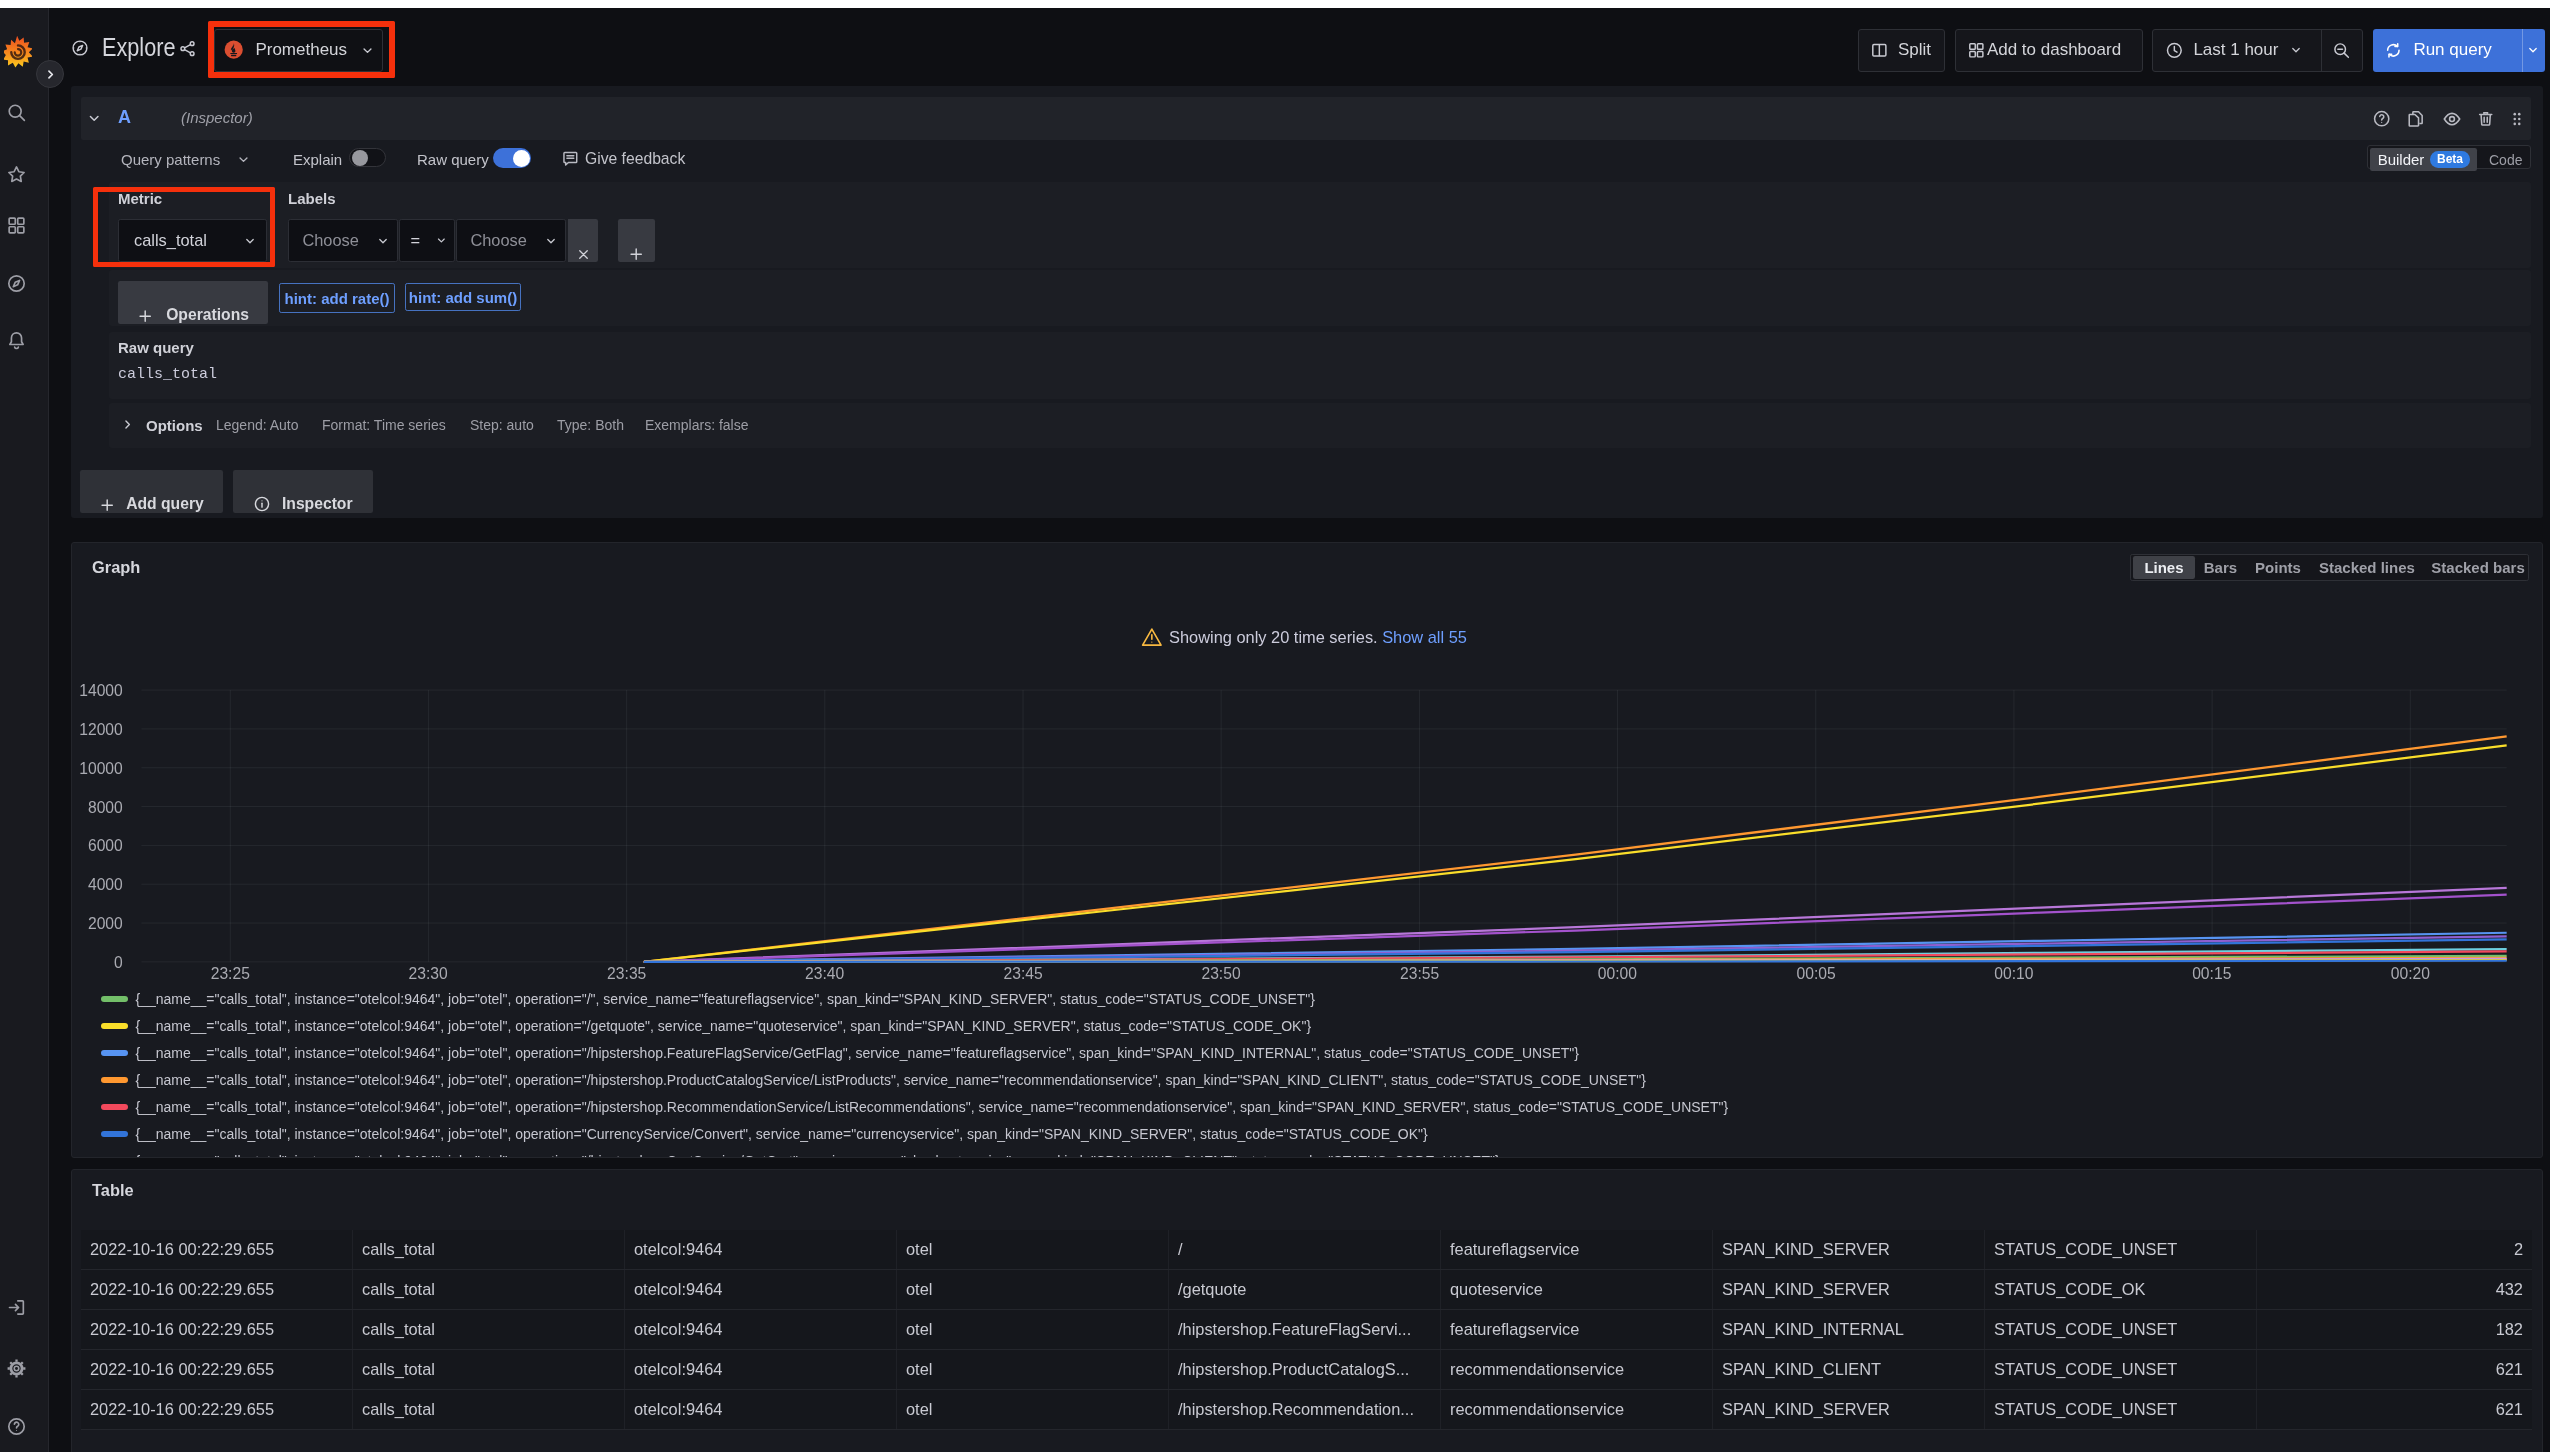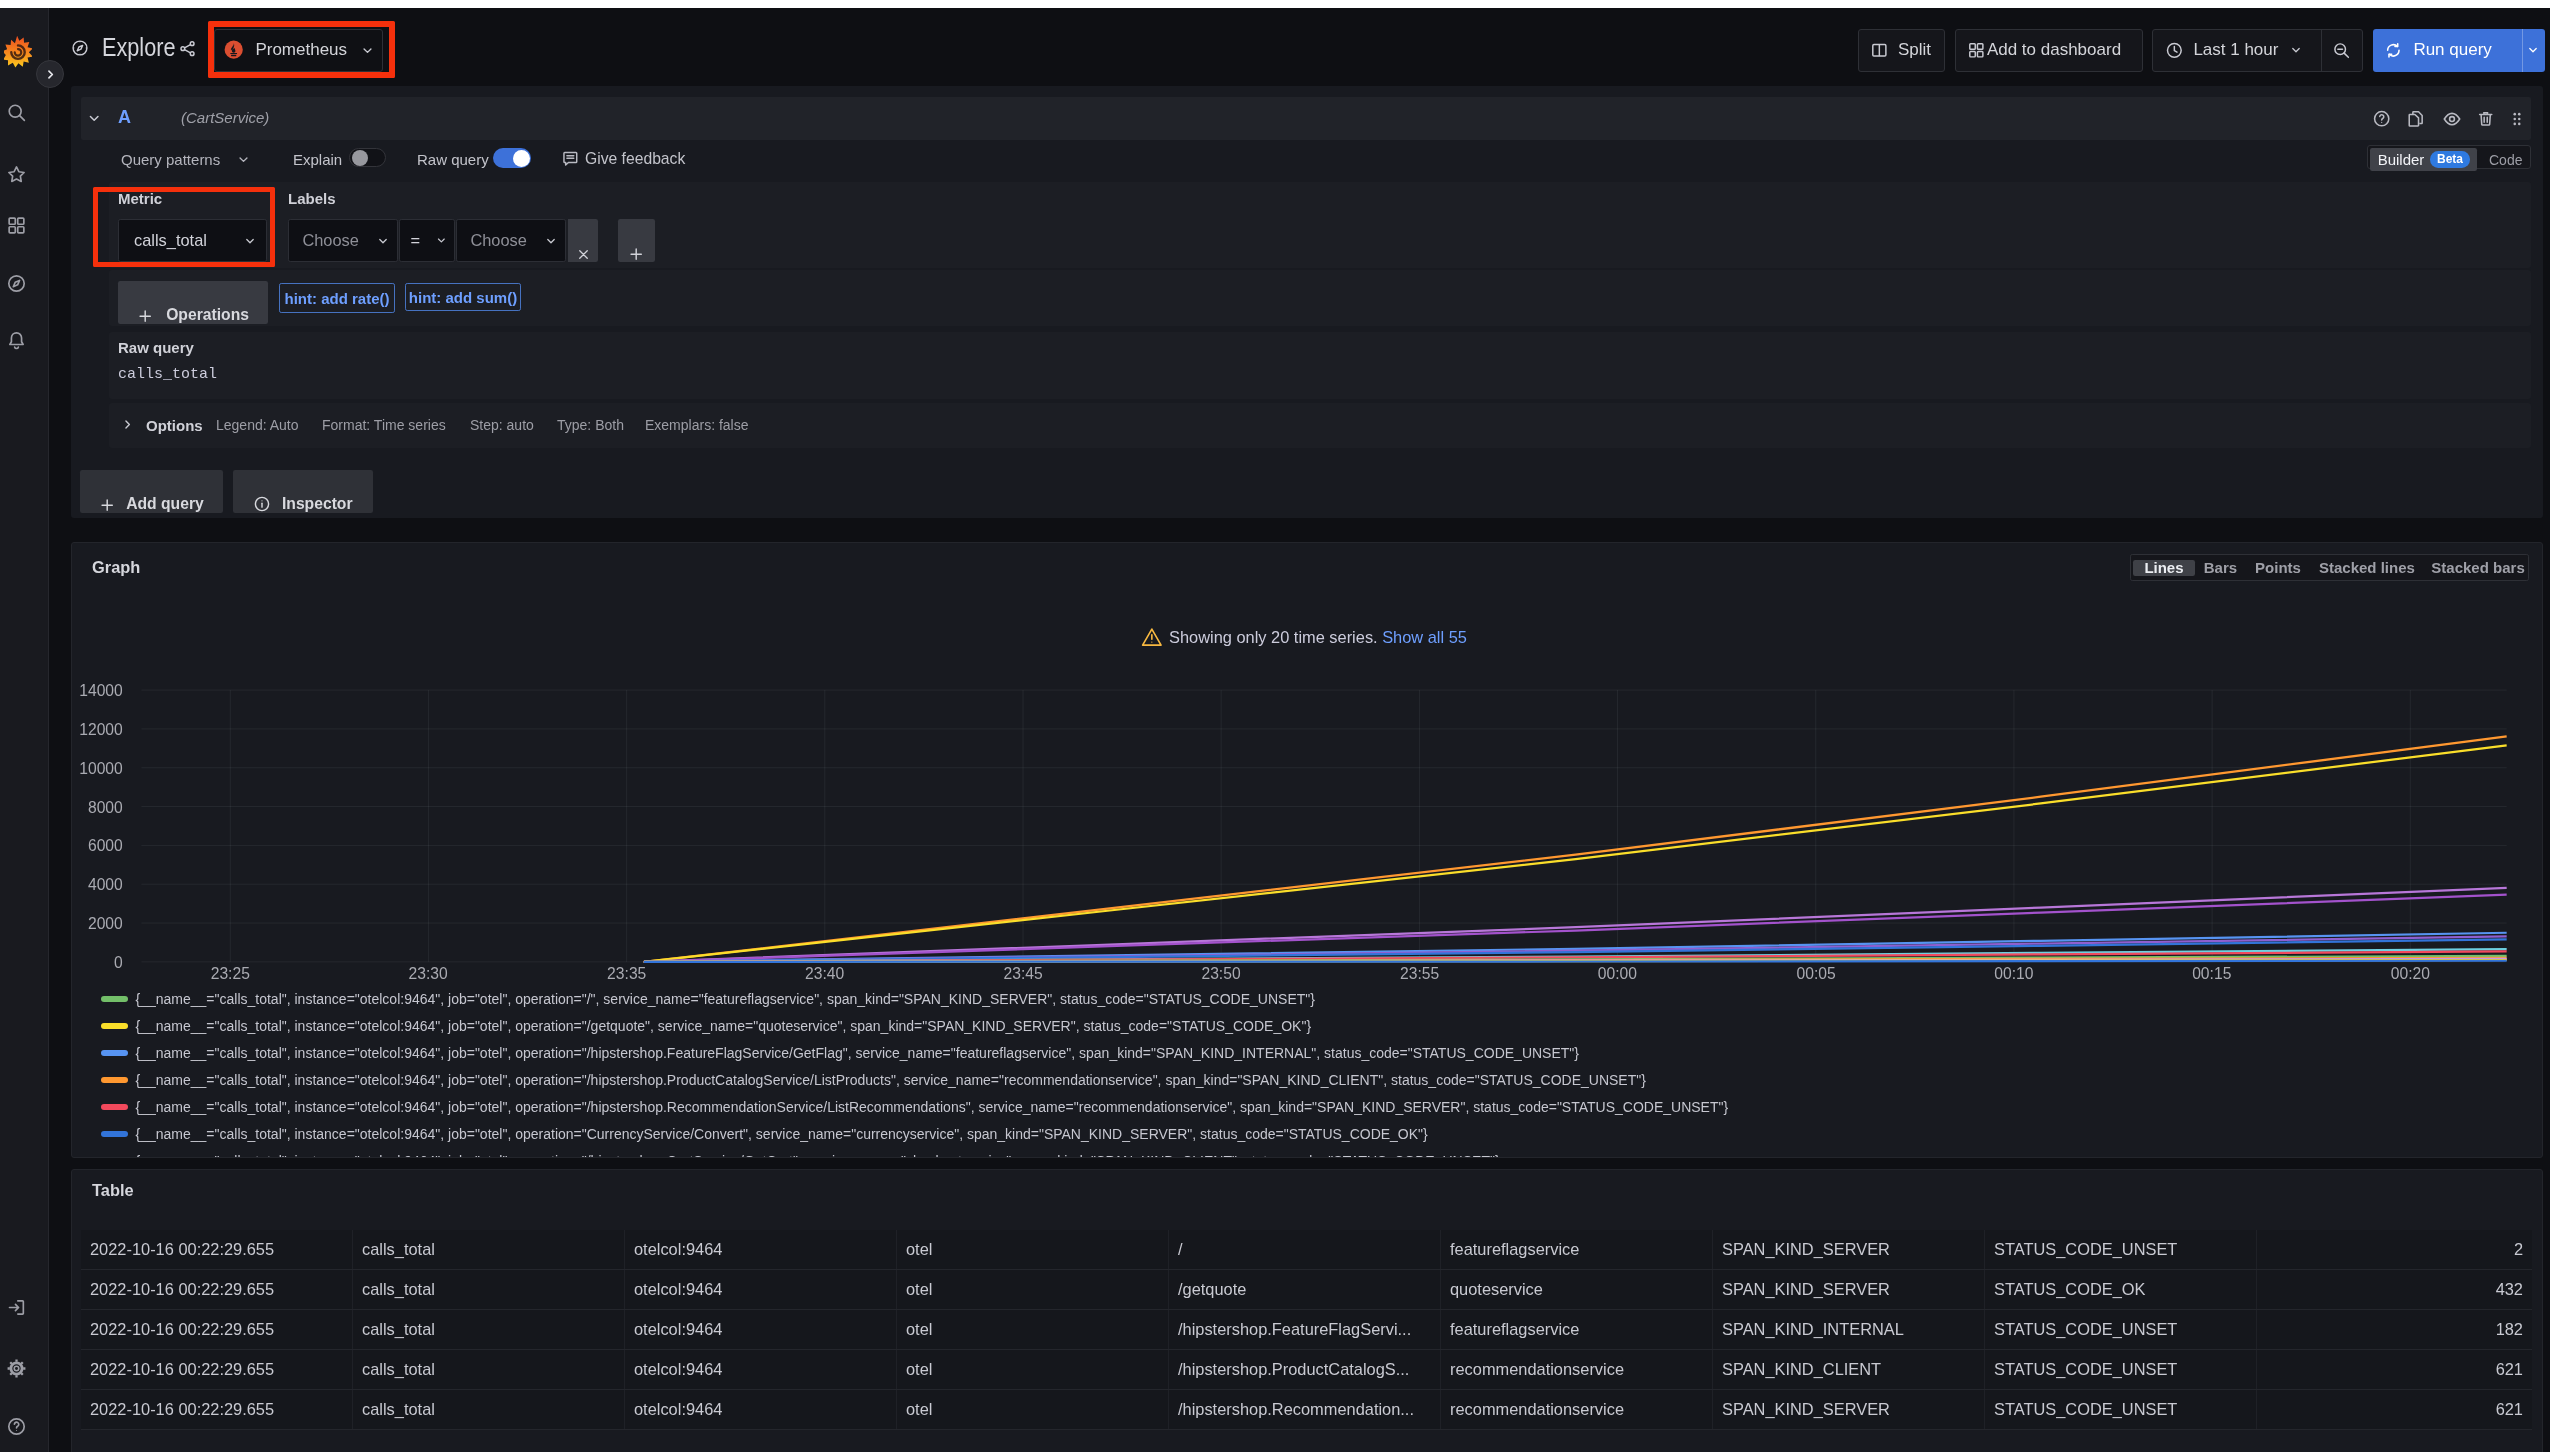--- a/index.html
+++ b/index.html
@@ -167,21 +167,21 @@
   </div>
 </div>
 
 <div class="abs" id="qpanel" style="left:71px;top:86px;width:2472px;height:432px;background:#181a20;border-radius:3px">
 
   <div class="abs" style="left:9.7px;top:10.5px;width:2450px;height:43px;background:#212329;border-radius:2.2px"></div>
   <svg class="abs" style="left:15px;top:24px" width="16.4" height="16.4" viewBox="0 0 24 24" fill="none" stroke="#c9cad2" stroke-width="2.2" stroke-linecap="round" stroke-linejoin="round">
       <path d="M6.5 9.5L12 15l5.5-5.5"></path>
     </svg>
   <div class="txt" style="left:47px;top:21px;font-size:18px;font-weight:700;color:#6e9fff">A</div>
-  <div class="txt" style="left:110px;top:23px;font-size:15px;font-style:italic;color:#9fa0a8">(CartService)</div>
+  <div class="txt" style="left:110px;top:23px;font-size:15px;font-style:italic;color:#9fa0a8">(Inspector)</div>
 
   <svg class="abs" style="left:2301px;top:23px" width="19.4" height="19.4" viewBox="0 0 24 24" fill="none" stroke="#b9bac2" stroke-width="1.9">
       <circle cx="12" cy="12" r="8.8"></circle>
       <path d="M9.6 9.3a2.5 2.5 0 1 1 3.6 2.5c-.9.5-1.2 1-1.2 1.9" stroke-linecap="round"></path>
       <circle cx="12" cy="16.6" r="0.7" fill="#b9bac2" stroke="none"></circle>
     </svg>
   <svg class="abs" style="left:2335px;top:23px" width="19.4" height="19.4" viewBox="0 0 24 24" fill="none" stroke="#b9bac2" stroke-width="1.9" stroke-linejoin="round">
       <path d="M8.5 6.5V4.2a.7.7 0 0 1 .7-.7h6.3L20 8v9.3a.7.7 0 0 1-.7.7h-2.8"></path>
       <path d="M4 7.5a.7.7 0 0 1 .7-.7h6.3L15.5 11v9.3a.7.7 0 0 1-.7.7H4.7a.7.7 0 0 1-.7-.7z"></path>
     </svg>
@@ -303,21 +303,21 @@
         <circle cx="12" cy="7.8" r="0.8" fill="#d8d9de" stroke="none"></circle>
       </svg>
     <span style="margin-left:10.5px;font-size:15.7px;font-weight:700;color:#d8d9de">Inspector</span>
     </div>
 </div>
 
 <div class="panel" id="gpanel" style="top:542px;height:616px;overflow:hidden">
   <div class="txt" style="left:20px;top:15px;font-size:16.4px;font-weight:700;color:#d5d6dc">Graph</div>
 
   <div class="abs" style="top:11.2px;left:2058px;width:399px;height:27px;border:0.7px solid #2e3036;border-radius:2.2px;background:#15161b;display:flex;align-items:center;justify-content:space-between;font-size:15px;font-weight:600;color:#9fa0a8;white-space:nowrap">
-    <div style="height:16px;margin-left:2.2px;padding:0 11.2px;background:#3f4147;border-radius:2.2px;color:#eceef2;display:flex;align-items:center">Lines</div>
+    <div style="height:23px;margin-left:2.2px;padding:0 11.2px;background:#3f4147;border-radius:2.2px;color:#eceef2;display:flex;align-items:center">Lines</div>
     <div style="padding:0 9px">Bars</div>
     <div style="padding:0 9px">Points</div>
     <div style="padding:0 9px">Stacked lines</div>
     <div style="padding:0 10.5px 0 7.5px">Stacked bars</div>
   </div>
 
   <svg class="abs" style="left:1069px;top:84px" width="21.7" height="20" viewBox="0 0 24 22" fill="none" stroke="#f8b941" stroke-width="1.8" stroke-linejoin="round">
       <path d="M12 2.2L22.2 20H1.8z"></path>
       <path d="M12 8.5v5" stroke-linecap="round"></path>
       <circle cx="12" cy="16.6" r="0.7" fill="#f8b941" stroke="none"></circle>

